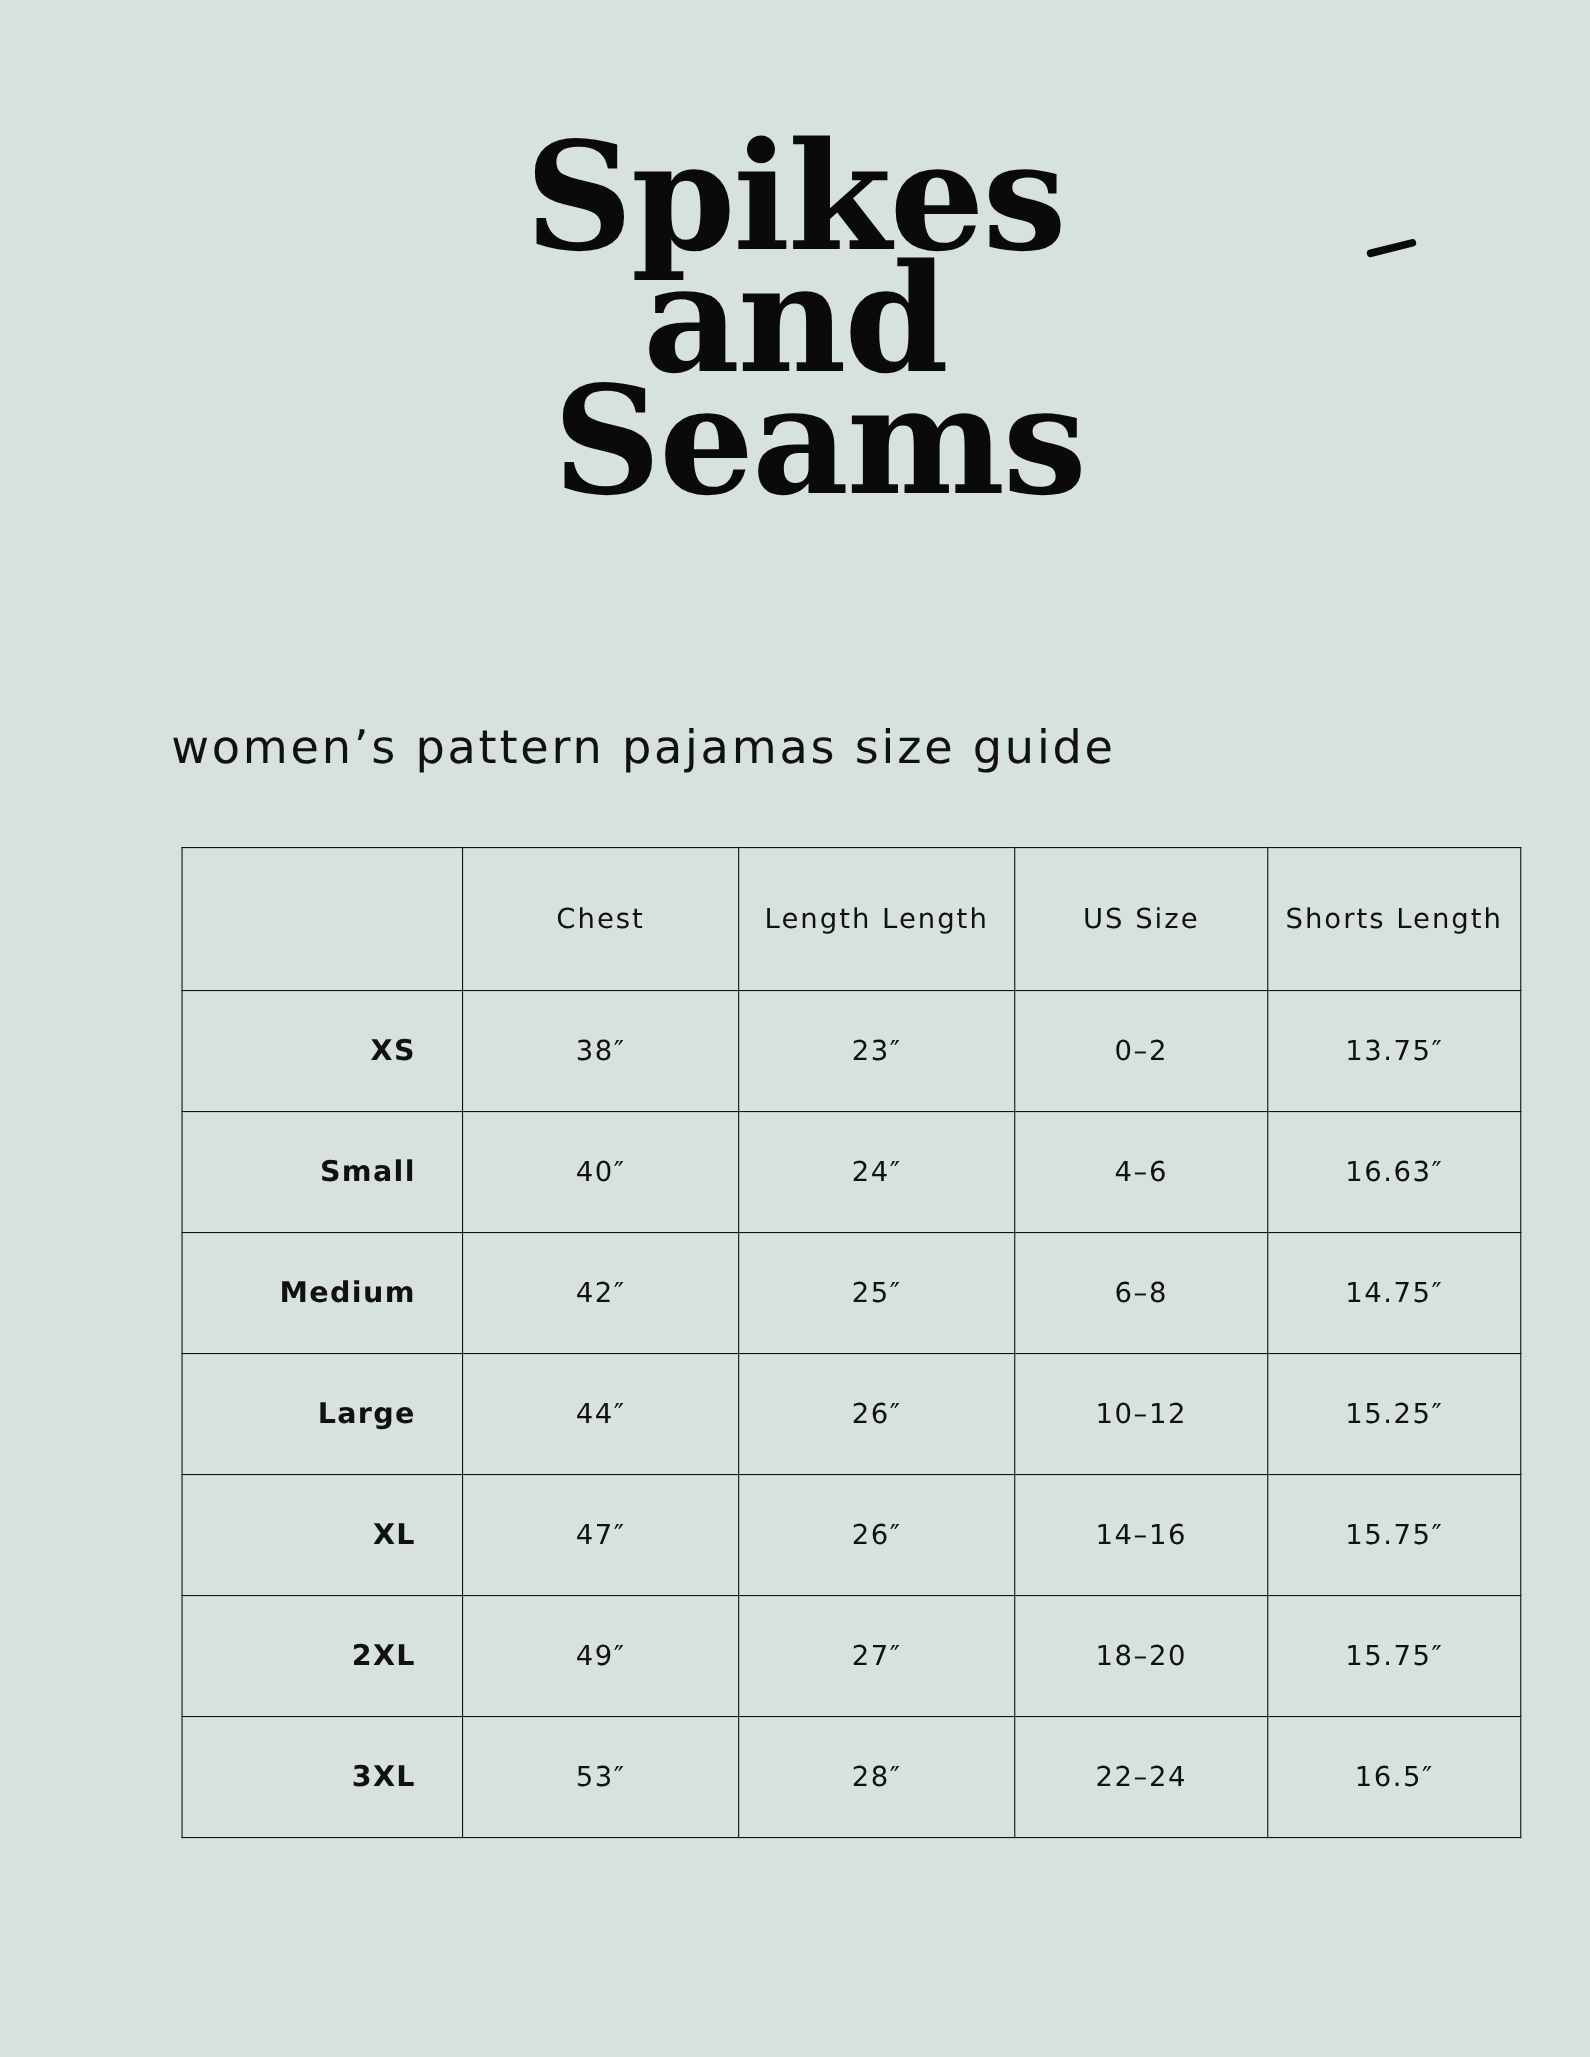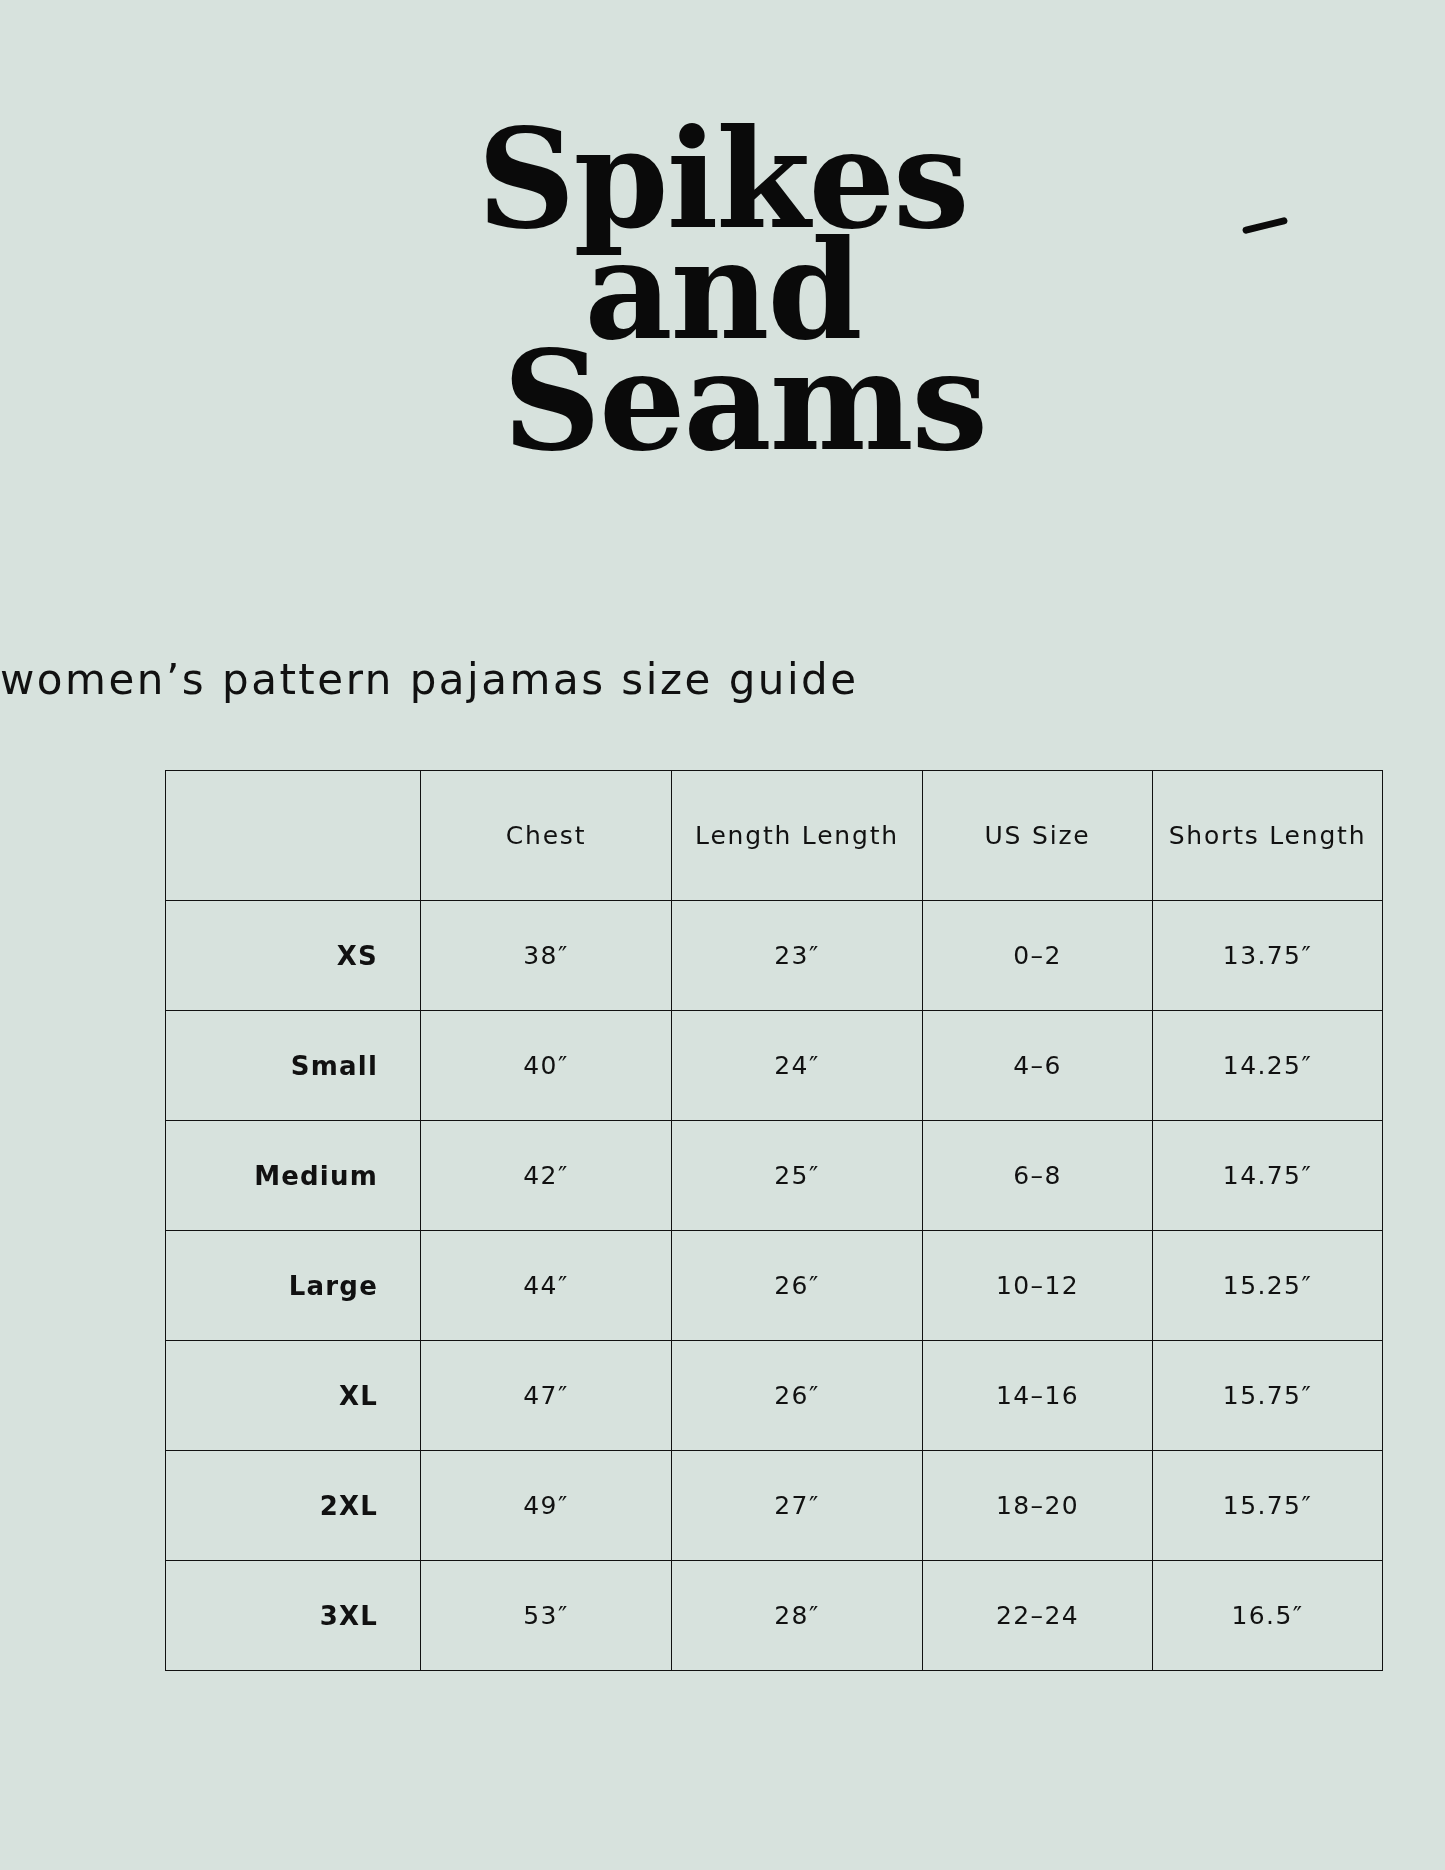--- a/index.html
+++ b/index.html
@@ -57,20 +57,21 @@
     border-radius: 4px;
     transform: rotate(-14deg);
   }
 
   
   .subtitle {
     position: absolute;
     top: 655px;
     left: 0;
     width: 1170px;
+    text-align: center;
     font-family: "DejaVu Sans", sans-serif;
     font-size: 42px;
     letter-spacing: 2.5px;
     color: #111111;
     font-weight: 400;
   }
 
   
   .table-wrap {
     position: absolute;
@@ -161,21 +162,21 @@
           <td>38″</td>
           <td>23″</td>
           <td>0–2</td>
           <td>13.75″</td>
         </tr>
         <tr>
           <th class="row-label">Small</th>
           <td>40″</td>
           <td>24″</td>
           <td>4–6</td>
-          <td>14.25″</td>
+          <td>16.63″</td>
         </tr>
         <tr>
           <th class="row-label">Medium</th>
           <td>42″</td>
           <td>25″</td>
           <td>6–8</td>
           <td>14.75″</td>
         </tr>
         <tr>
           <th class="row-label">Large</th>

